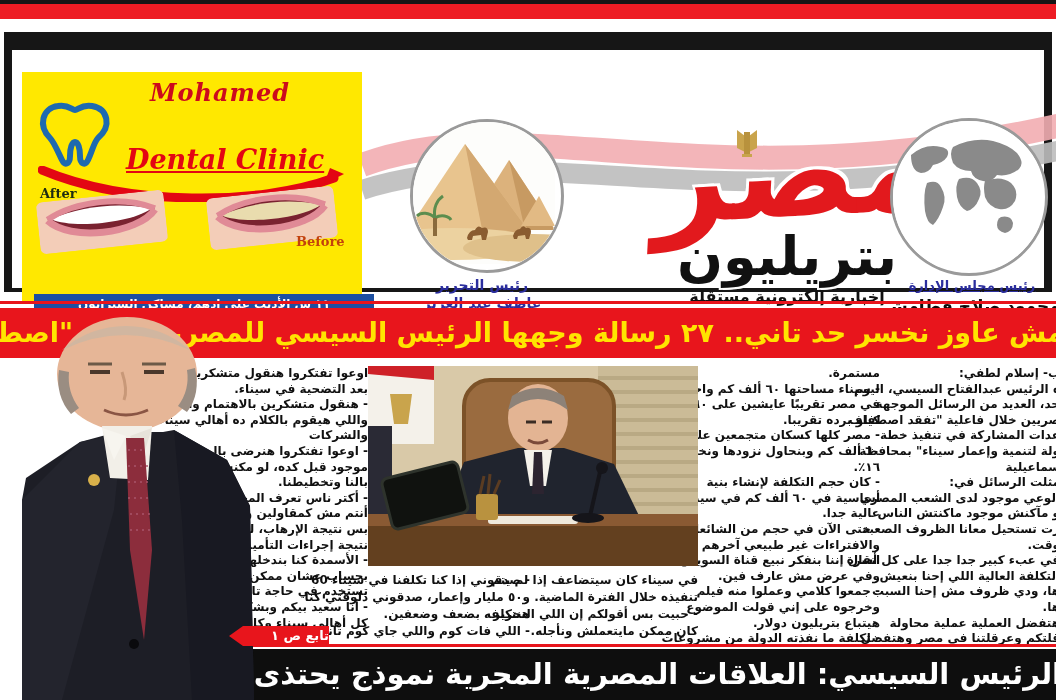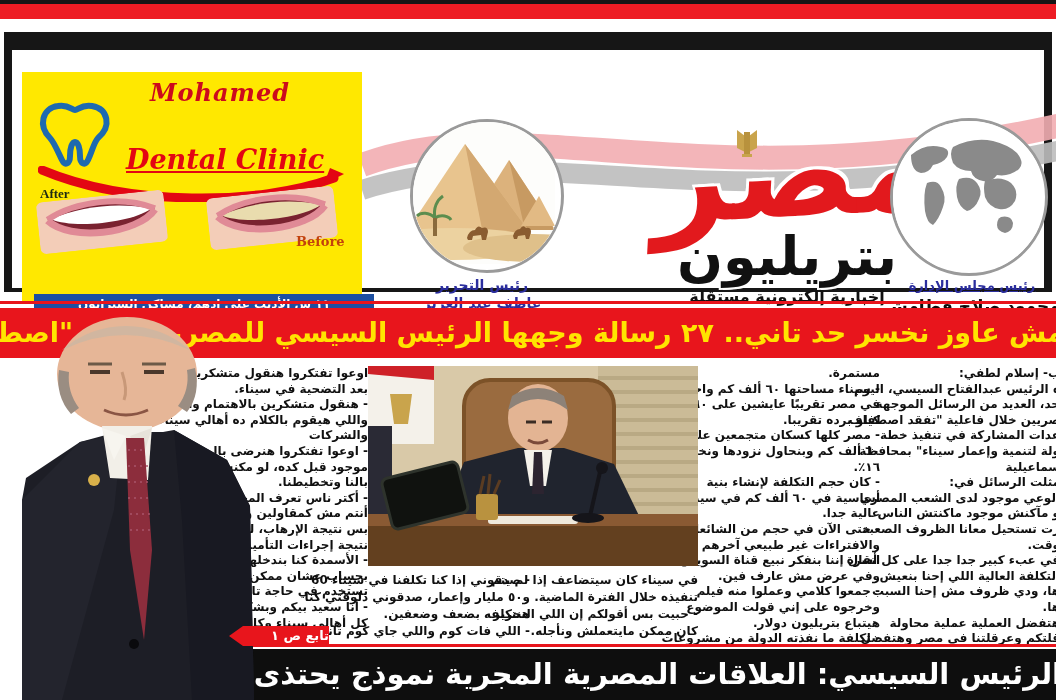--- a/index.html
+++ b/index.html
@@ -92,21 +92,21 @@
         <path d="M14 38 C2 26 6 8 22 6 C32 4 36 10 39 10 C42 10 46 4 56 6 C72 9 76 26 62 38
                  C58 42 56 52 52 60 C49 66 44 64 44 56 C44 48 42 42 39 42 C36 42 34 48 34 56
                  C34 64 29 66 26 60 C22 52 18 42 14 38 Z" fill="none" stroke="#1d6ab0" stroke-width="6"></path>
       </svg>
       <div class="abs ad-moh" style="left:128px;top:6px;">Mohamed</div>
       <div class="abs ad-dc" style="left:104px;top:72px;">Dental Clinic</div>
       <svg class="abs" style="left:16px;top:94px;" width="308" height="36" viewBox="0 0 308 36">
         <path d="M4 4 C90 40 220 40 296 12" fill="none" stroke="#e30613" stroke-width="9" stroke-linecap="round"></path>
         <path d="M286 18 L306 8 L292 2 Z" fill="#e30613"></path>
       </svg>
-      <div class="abs ad-after" style="left:18px;top:114px;font-family:Liberation Serif, serif;">After</div>
+      <div class="abs ad-after" style="left:18px;top:114px;">After</div>
 
       <svg class="abs smile" style="left:16px;top:124px;" width="128" height="52" viewBox="0 0 128 52">
         <rect width="128" height="52" fill="#f3cdb8"></rect>
         <path d="M10 18 C40 2 88 2 118 18 C100 44 28 44 10 18 Z" fill="#7a2230"></path>
         <path d="M14 18 C44 8 84 8 114 18 C94 30 34 30 14 18 Z" fill="#ffffff"></path>
         <path d="M10 18 C40 2 88 2 118 18" fill="none" stroke="#e08a96" stroke-width="6"></path>
         <path d="M10 19 C30 42 98 42 118 19" fill="none" stroke="#e08a96" stroke-width="7"></path>
       </svg>
 
       <svg class="abs smile" style="left:186px;top:120px;" width="128" height="52" viewBox="0 0 128 52">

